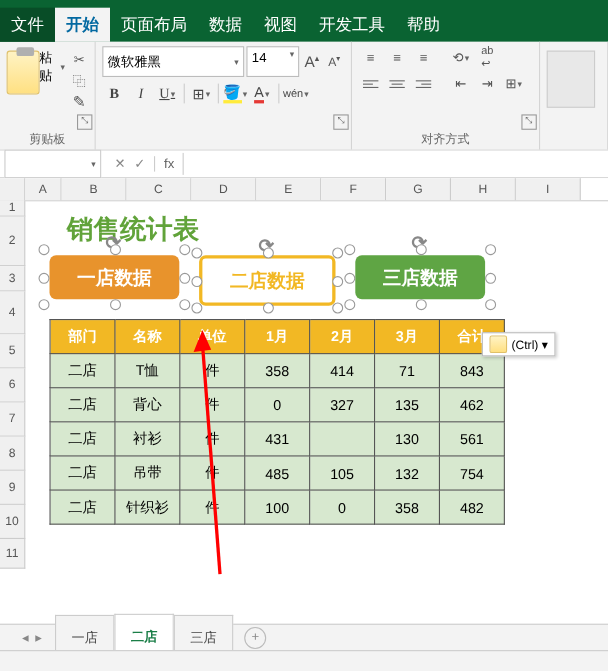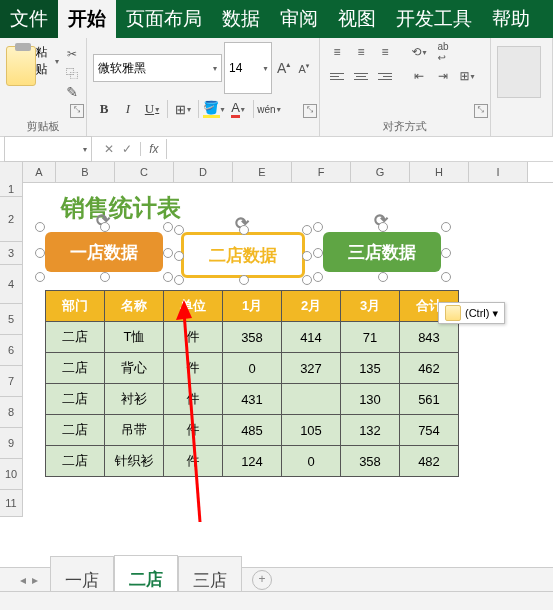--- a/index.html
+++ b/index.html
@@ -1,54 +1,54 @@
 <!DOCTYPE html>
 <html><head>
 <meta charset="utf-8">
 <style>
 html,body{margin:0;padding:0;font-family:"Microsoft YaHei",Arial,sans-serif;font-size:12px;background:#fff;overflow:hidden}
 .app{width:553px;height:610px;background:#fff;position:relative}
 .titlebar{height:10px;background:#0a6332}
 .tabs{display:flex;background:#0a6332;height:28px;align-items:flex-end}
-.tab{padding:6px 10px;color:#fff;font-size:19px;cursor:pointer}
-.tab.active{background:#f3f3f3;color:#000000;font-weight:bold}
+.tab{padding:6px 10px;color:#fff;font-size:15px;cursor:pointer}
+.tab.active{background:#f3f3f3;color:#0369a1;font-weight:bold}
 .ribbon{background:#f3f3f3;border-bottom:1px solid #d4d4d4;height:98px;display:flex}
 .group{border-right:1px solid #d4d4d4;padding:4px 6px 2px 6px;display:flex;flex-direction:column;justify-content:space-between;position:relative}
 .group-label{text-align:center;color:#666;font-size:11px;padding-top:2px}
 .paste-col{display:flex;flex-direction:row;align-items:flex-start;width:54px}
 .paste-icon{width:34px;height:38px;border:1px solid #e0c068;background:linear-gradient(#fff3c4,#ffe082);border-radius:3px;position:relative;margin-top:4px}
 .paste-icon::before{content:"";position:absolute;top:-4px;left:8px;width:16px;height:8px;background:#b0b0b0;border-radius:2px}
 .paste-small{display:flex;flex-direction:column;gap:3px;margin-left:4px;margin-top:4px}
 .small-ico{width:18px;height:16px;display:flex;align-items:center;justify-content:center;color:#555}
 .brush{font-size:14px}
 .font-group{width:220px}
 .font-row{display:flex;align-items:center;gap:2px;margin-bottom:4px}
 .font-sel{width:130px;height:22px;border:1px solid #bcbcbc;background:#fff;font-size:12px;padding:2px 4px;display:flex;align-items:center;justify-content:space-between}
-.size-sel{width:42px;height:22px;border:1px solid #bcbcbc;background:#fff;font-size:12px;padding:14px 4px;display:flex;align-items:center;justify-content:space-between}
+.size-sel{width:42px;height:22px;border:1px solid #bcbcbc;background:#fff;font-size:12px;padding:2px 4px;display:flex;align-items:flex-start;justify-content:space-between}
 .ainc{font-size:13px;width:20px;text-align:center;color:#555}
 .btn-row{display:flex;align-items:center;gap:2px}
 .fbtn{width:22px;height:22px;display:flex;align-items:center;justify-content:center;color:#444;font-size:13px;cursor:pointer}
 .fbtn.bold{font-weight:bold;font-family:"Times New Roman",serif}
 .fbtn.ital{font-style:italic;font-family:"Times New Roman",serif}
 .fbtn.und{text-decoration:underline;font-family:"Times New Roman",serif}
 .color-bar{border-bottom:3px solid}
 .dd{font-size:8px;color:#666;margin-left:1px}
 .align-group{width:160px}
 .align-row{display:flex;gap:2px;margin-bottom:4px}
 .abtn{width:22px;height:20px;display:flex;align-items:center;justify-content:center;color:#555;cursor:pointer}
 .lines{display:flex;flex-direction:column;gap:2px}
 .lines span{display:block;height:1px;background:#666;width:14px}
 .lines.center span:nth-child(2){width:10px}
 .lines.right span{margin-left:auto}
 .num-group{width:50px}
 .corner{position:absolute;right:2px;bottom:18px;width:12px;height:12px;border:1px solid #999;font-size:8px;text-align:center;color:#666;cursor:pointer}
 .namebox-row{height:24px;border-bottom:1px solid #d4d4d4;display:flex;align-items:center;background:#fff}
 .namebox{width:78px;height:20px;border:1px solid #ccc;margin:0 4px;padding:2px 4px;background:#fff;display:flex;justify-content:space-between;align-items:center}
 .fx-btns{display:flex;align-items:center;gap:8px;color:#888;padding:0 8px}
-.fx{font-style:italic;color:#666;border-left:1px solid #ccc;padding-left:8px}
+.fx{color:#666;border-left:1px solid #ccc;padding-left:8px}
 .sheet{position:relative;background:#fff}
 .colheads{display:flex;height:20px;border-bottom:1px solid #ccc}
 .ch{border-right:1px solid #ccc;text-align:center;color:#555;background:#f0f0f0;font-size:11px;line-height:20px}
 .ch.corner-cell{width:22px;background:#f0f0f0}
 .rowhead{width:22px;text-align:center;border-right:1px solid #ccc;border-bottom:1px solid #ccc;background:#f0f0f0;color:#555;font-size:11px}
 .content{position:absolute;left:37px;top:22px;width:510px}
 .title-txt{font-size:24px;font-weight:bold;color:#61a33a;margin:8px 0 8px 24px}
 .shape-row{display:flex;gap:18px;margin-left:8px;margin-bottom:12px;position:relative}
 .shape{width:118px;height:40px;border-radius:6px;display:flex;align-items:center;justify-content:center;font-size:17px;font-weight:bold;color:#fff;position:relative}
 .shape.s1{background:#e8932c}
@@ -67,36 +67,35 @@
 .datatable th{background:#f2b824;color:#fff;border:1px solid #555;padding:6px 0;font-size:13px;font-weight:bold;width:58px}
 .datatable td{background:#d7e8cf;border:1px solid #555;text-align:center;padding:6px 0;font-size:13px;width:58px}
 .ctrl-btn{position:absolute;right:42px;top:118px;background:#fff;border:1px solid #bbb;padding:2px 6px;font-size:11px;box-shadow:1px 1px 3px rgba(0,0,0,.2);display:flex;align-items:center;gap:4px}
 .ctrl-ico{width:14px;height:14px;border:1px solid #e0c068;background:linear-gradient(#fff3c4,#ffe082);border-radius:2px}
 .arrow{position:absolute;pointer-events:none}
 .arrow-line{stroke:#ff0000;stroke-width:3;fill:none}
 .arrow-head{fill:#ff0000}
 .rowblock{position:absolute;left:0;top:20px}
 .sheet-tabs{position:absolute;bottom:18px;left:0;right:0;height:24px;border-top:1px solid #ccc;background:#f3f3f3;display:flex;align-items:center;padding-left:20px}
 .st-nav{display:flex;gap:6px;color:#888;margin-right:12px}
-.st-tab{padding:12px 14px;border:1px solid #ccc;border-bottom:none;background:#f3f3f3;font-size:17px;cursor:pointer;color:#444}
+.st-tab{padding:12px 14px;border:1px solid #ccc;border-bottom:none;background:#f3f3f3;font-size:12px;cursor:pointer;color:#444}
 .st-tab.active{background:#fff;border-bottom:2px solid #1a7e47;color:#1a7e47;font-weight:bold}
 .st-add{width:18px;height:18px;border:1px solid #bbb;border-radius:50%;margin-left:10px;text-align:center;line-height:16px;color:#888;cursor:pointer}
 .statusbar{position:absolute;bottom:0;left:0;right:0;height:18px;background:#f3f3f3;border-top:1px solid #ccc}
 </style>
 </head>
 <body>
 
 <div class="app">
   <div class="titlebar"></div>
   <div class="tabs">
     <div class="tab" style="background:#084d27">文件</div>
     <div class="tab active">开始</div>
     <div class="tab">页面布局</div>
     <div class="tab">数据</div>
-    <div class="tab">审阅</div>
     <div class="tab">视图</div>
     <div class="tab">开发工具</div>
     <div class="tab">帮助</div>
   </div>
 
   <div class="ribbon">
     <div class="group" style="width:74px">
       <div style="display:flex">
         <div class="paste-col">
           <div class="paste-icon"></div>
@@ -341,21 +340,21 @@
               <td>件</td>
               <td>485</td>
               <td>105</td>
               <td>132</td>
               <td>754</td>
             </tr>
         <tr>
               <td>二店</td>
               <td>针织衫</td>
               <td>件</td>
-              <td>124</td>
+              <td>100</td>
               <td>0</td>
               <td>358</td>
               <td>482</td>
             </tr>
       </tbody>
         </table>
     </div>
 
     <svg class="arrow" style="left:170px;top:130px" width="60" height="240">
       <line class="arrow-line" x1="30" y1="230" x2="14" y2="20"></line>

